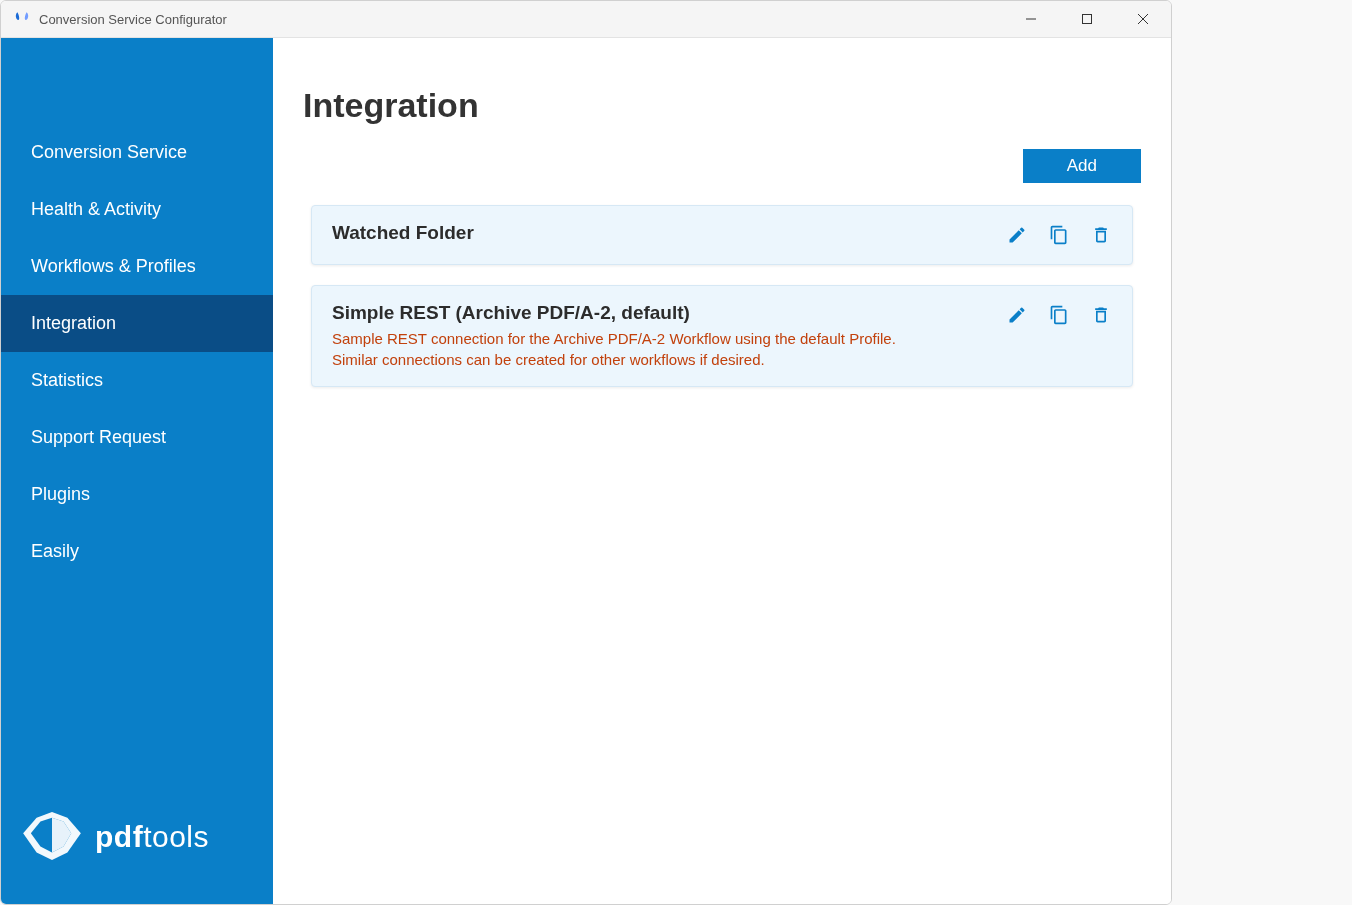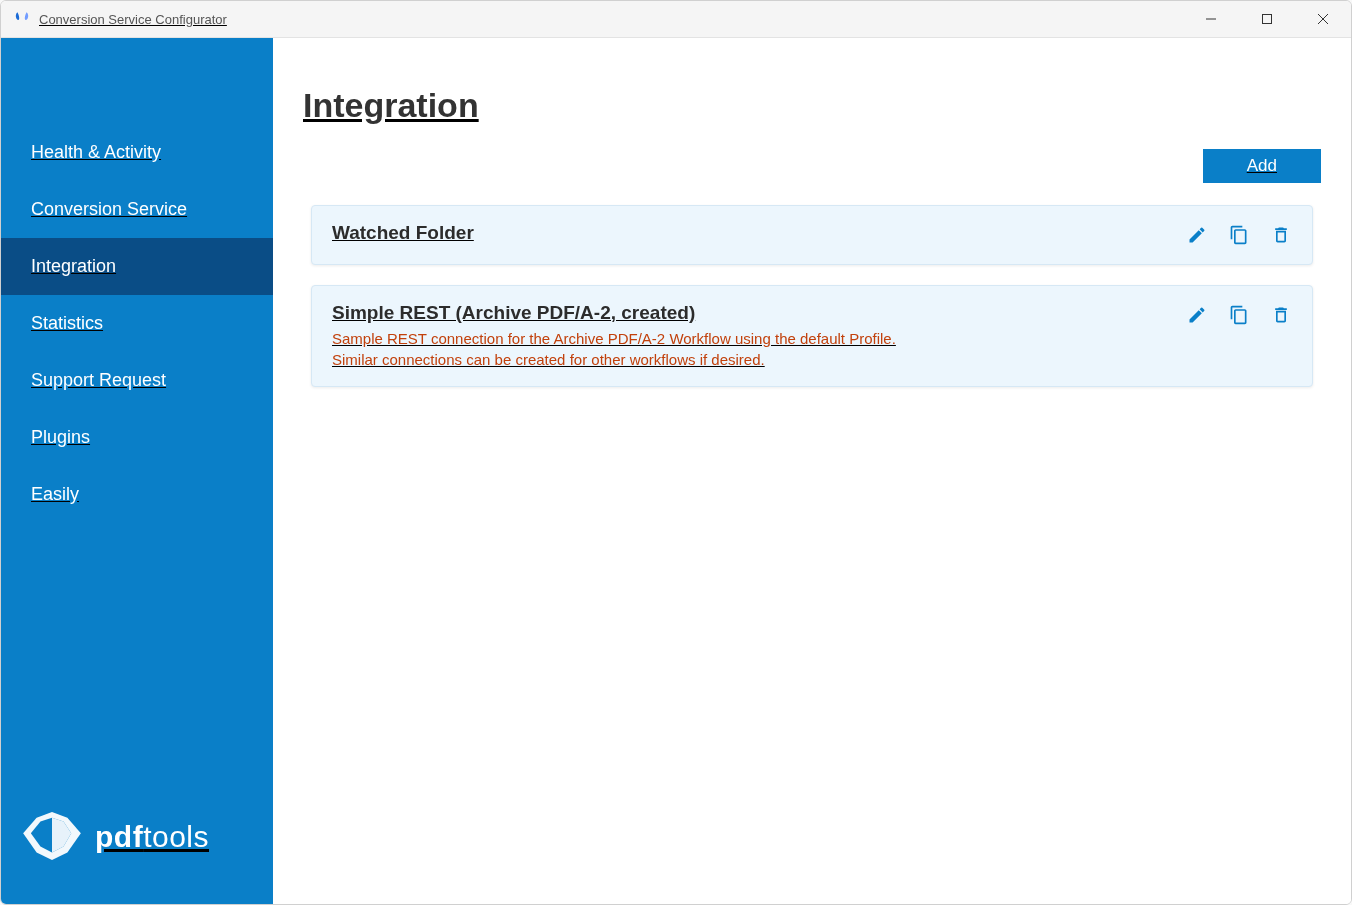--- a/index.html
+++ b/index.html
@@ -8,29 +8,28 @@
       padding: 0;
     }
     body {
       font-family: 'Segoe UI', Tahoma, Geneva, Verdana, sans-serif;
       background: #f8f8f8;
       width: 1352px;
       height: 905px;
       overflow: hidden;
     }
     .window {
-      width: 1352px;
+      width: 1172px;
       height: 905px;
       background: #ffffff;
       border: 1px solid #d0d0d0;
       border-radius: 6px;
       display: flex;
       flex-direction: column;
       overflow: hidden;
-      text-decoration: underline;
     }
     .titlebar {
       height: 37px;
       background: #f5f5f5;
       border-bottom: 1px solid #e3e3e3;
       display: flex;
       align-items: center;
       justify-content: space-between;
       padding-left: 12px;
     }
@@ -219,22 +218,23 @@
             <line x1="1" y1="1" x2="11" y2="11" stroke="#333" stroke-width="1"></line>
             <line x1="11" y1="1" x2="1" y2="11" stroke="#333" stroke-width="1"></line>
           </svg>
       </div>
     </div>
   </div>
 
   <div class="body">
     <div class="sidebar">
       <div class="sidebar-nav">
+        <div class="sidebar-item"><span>Conversion Service</span></div>
         <div class="sidebar-item"><span>Health &amp; Activity</span></div>
-        <div class="sidebar-item"><span>Conversion Service</span></div>
+        <div class="sidebar-item"><span>Workflows &amp; Profiles</span></div>
         <div class="sidebar-item active"><span>Integration</span></div>
         <div class="sidebar-item"><span>Statistics</span></div>
         <div class="sidebar-item"><span>Support Request</span></div>
         <div class="sidebar-item"><span>Plugins</span></div>
         <div class="sidebar-item"><span>Easily</span></div>
       </div>
       <div class="sidebar-footer">
         <span class="footer-logo-icon">
           <svg viewBox="0 0 60 52" width="58" height="50">
             <path d="M14 6 L30 0 L46 6 L60 22 L46 42 L30 50 L14 42 L0 22 Z" fill="#ffffff" opacity="0.95"></path>
@@ -276,21 +276,21 @@
             <span class="card-action">
               <svg viewBox="0 0 24 24" fill="currentColor">
                   <path d="M6 19c0 1.1.9 2 2 2h8c1.1 0 2-.9 2-2V7H6v12zM8 9h8v10H8V9zm7.5-5l-1-1h-5l-1 1H5v2h14V4h-3.5z"></path>
                 </svg>
             </span>
           </div>
         </div>
 
         <div class="card">
           <div class="card-left">
-            <div class="card-title">Simple REST (Archive PDF/A-2, created)</div>
+            <div class="card-title">Simple REST (Archive PDF/A-2, default)</div>
             <div class="card-desc">Sample REST connection for the Archive PDF/A-2 Workflow using the default Profile.
 Similar connections can be created for other workflows if desired.</div>
           </div>
           <div class="card-actions">
             <span class="card-action">
               <svg viewBox="0 0 24 24" fill="currentColor">
                   <path d="M3 17.25V21h3.75L17.81 9.94l-3.75-3.75L3 17.25zM20.71 7.04a1 1 0 0 0 0-1.41l-2.34-2.34a1 1 0 0 0-1.41 0l-1.83 1.83 3.75 3.75 1.83-1.83z"></path>
                 </svg>
             </span>
             <span class="card-action">

